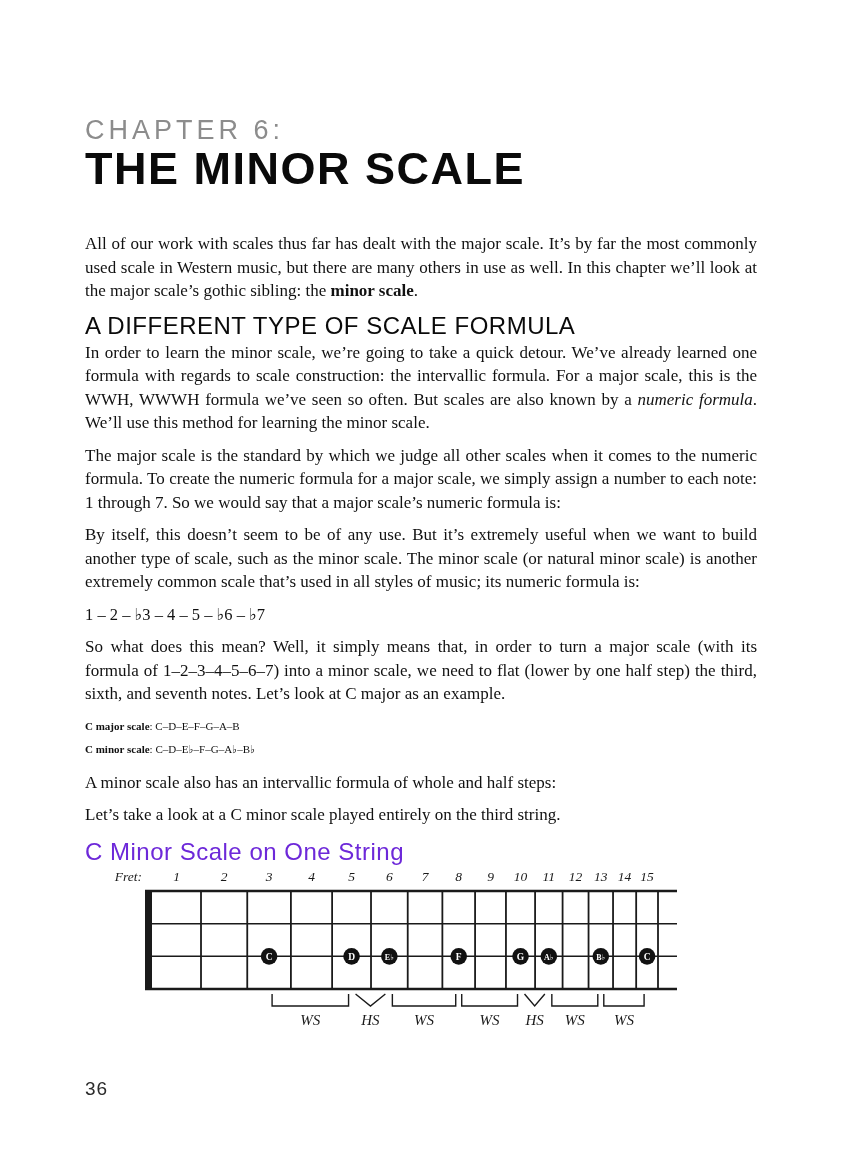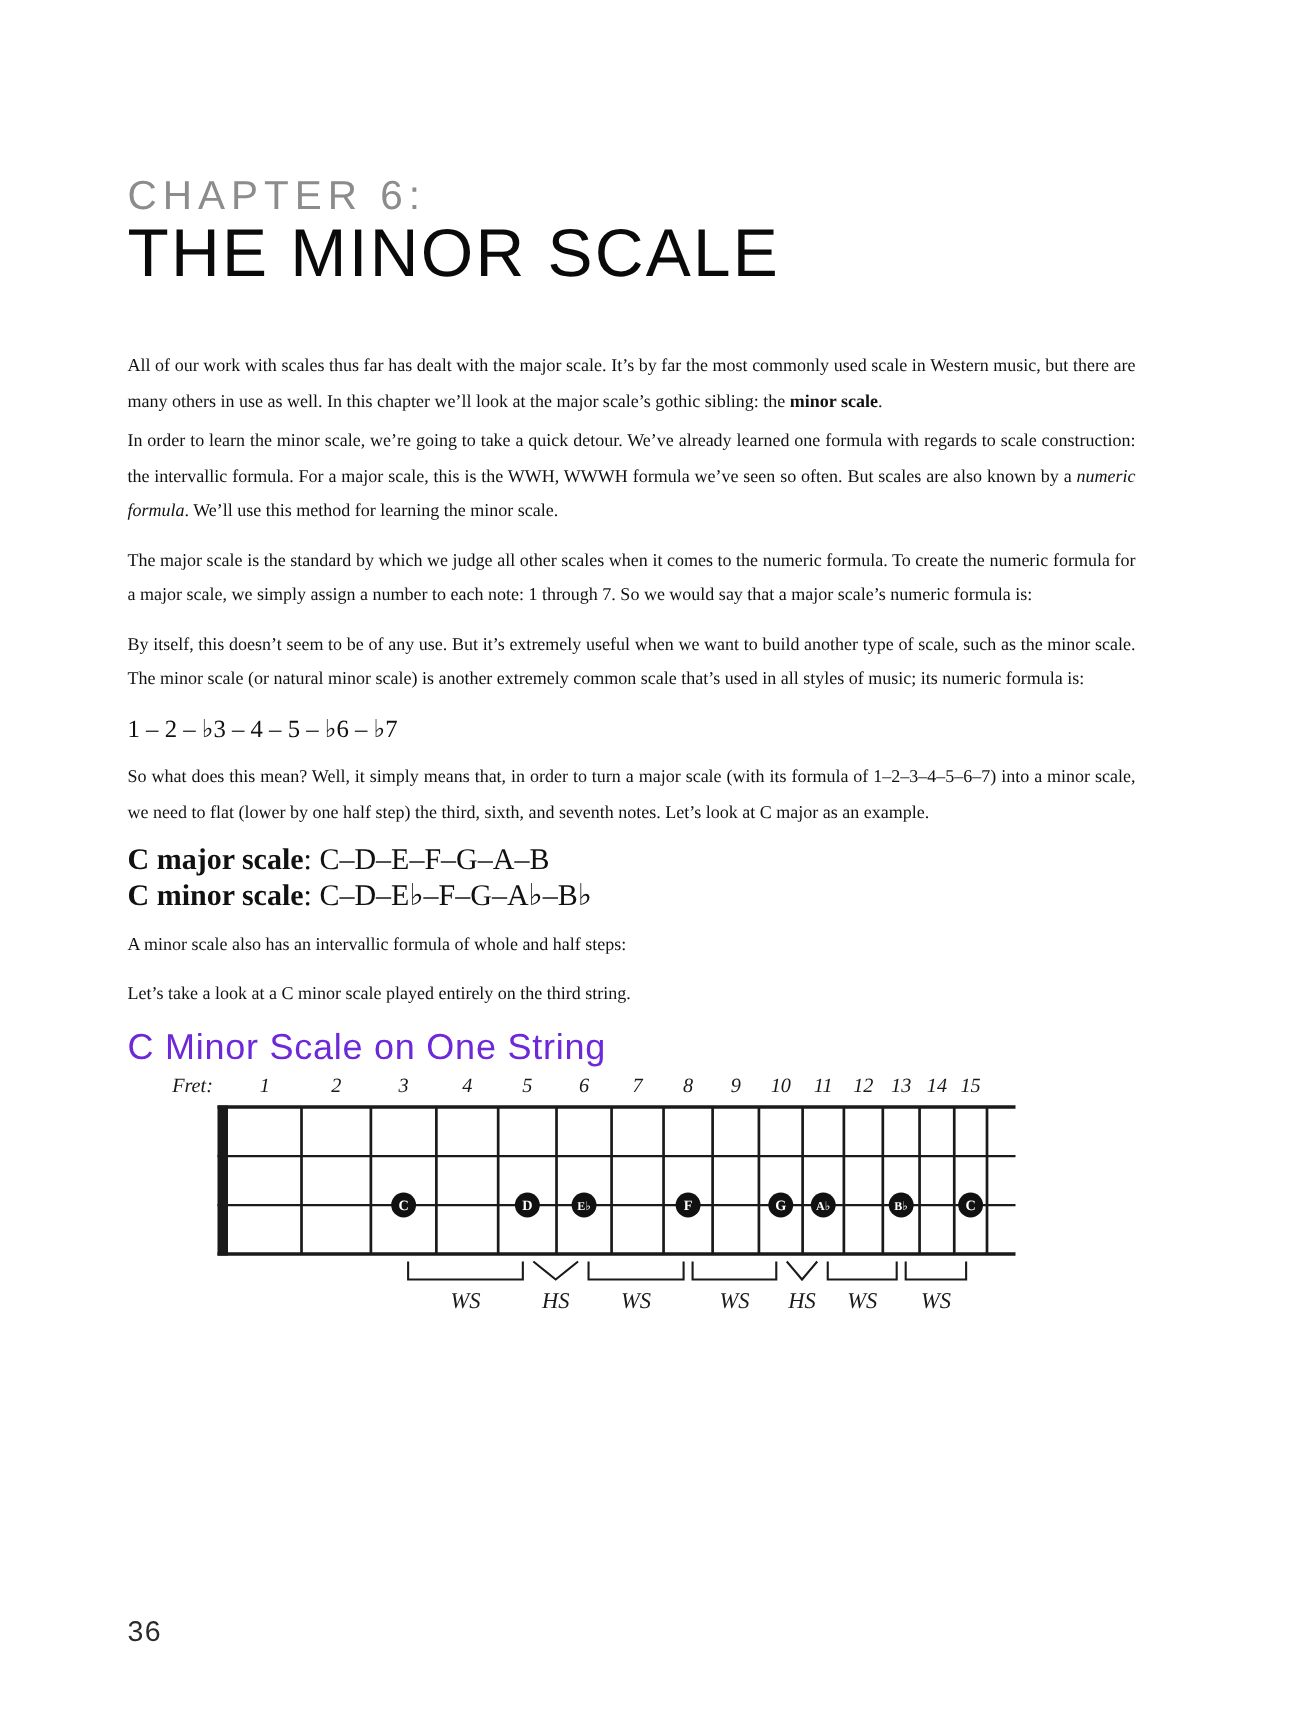--- a/index.html
+++ b/index.html
@@ -6,55 +6,56 @@
   .page {
     position:relative; width:864px; height:1152px; background:#ffffff;
     box-sizing:border-box; padding:116px 107px 0 85px; overflow:hidden;
     font-family:"Liberation Serif","DejaVu Serif",serif; color:#111;
   }
   .kicker {
     font-family:"Liberation Sans","DejaVu Sans",sans-serif;
     font-size:27px; line-height:28px; letter-spacing:4px; color:#8c8c8c;
   }
   .title {
-    font-family:"Liberation Sans","DejaVu Sans",sans-serif; font-weight:400;
+    font-family:"Liberation Sans","DejaVu Sans",sans-serif; font-weight:700;
     font-size:45px; line-height:46px; letter-spacing:1.5px; color:#0a0a0a; margin:2px 0 0;
   }
   .section-heading {
     font-family:"Liberation Sans","DejaVu Sans",sans-serif; font-weight:400;
     font-size:24px; line-height:25px; letter-spacing:0.5px; color:#0a0a0a; margin:10px 0 0;
   }
   .diagram-heading {
     font-family:"Liberation Sans","DejaVu Sans",sans-serif; font-weight:400;
     font-size:24px; line-height:26px; letter-spacing:0.5px; color:#6d28d9; margin:12px 0 0;
   }
-  p.body { font-size:12px; line-height:23.5px; text-align:justify; margin:9px 0 0; }
+  p.body { font-size:17px; line-height:23.5px; text-align:justify; margin:9px 0 0; }
   p.body.first-intro { margin-top:40px; }
   p.body.after-heading { margin-top:3px; }
   p.formula { font-size:16.5px; line-height:23.5px; margin:9px 0 0; }
   .scales { margin-top:9px; }
-  .scales p { font-size:20px; line-height:23.5px; margin:0; }
+  .scales p { font-size:11px; line-height:23.5px; margin:0; }
   .fret-diagram { margin:2px 0 0 12px; }
   .page-number {
     position:absolute; left:85px; top:1078px;
     font-family:"Liberation Sans","DejaVu Sans",sans-serif;
     font-size:19px; font-weight:400; letter-spacing:1px; color:#2b2b2b;
   }
   b { font-weight:700; } i { font-style:italic; }
 </style>
 </head>
 <body>
 
 <div class="page">
 
   <div class="kicker">CHAPTER 6:</div>
   <h1 class="title">THE MINOR SCALE</h1>
 
   <p class="body first-intro"><span>All of our work with scales thus far has dealt with the major scale. It’s by far the most commonly used scale in Western music, but there are many others in use as well. In this chapter we’ll look at the major scale’s gothic sibling: the </span><b>minor scale</b><span>.</span></p>
 
+  <h2 class="section-heading">A DIFFERENT TYPE OF SCALE FORMULA</h2>
 
   <p class="body after-heading"><span>In order to learn the minor scale, we’re going to take a quick detour. We’ve already learned one formula with regards to scale construction: the intervallic formula. For a major scale, this is the WWH, WWWH formula we’ve seen so often. But scales are also known by a </span><i>numeric formula</i><span>. We’ll use this method for learning the minor scale.</span></p>
   <p class="body"><span>The major scale is the standard by which we judge all other scales when it comes to the numeric formula. To create the numeric formula for a major scale, we simply assign a number to each note: 1 through 7. So we would say that a major scale’s numeric formula is:</span></p>
 
 
   <p class="body"><span>By itself, this doesn’t seem to be of any use. But it’s extremely useful when we want to build another type of scale, such as the minor scale. The minor scale (or natural minor scale) is another extremely common scale that’s used in all styles of music; its numeric formula is:</span></p>
 
   <p class="formula">1 – 2 – ♭3 – 4 – 5 – ♭6 – ♭7</p>
 
   <p class="body"><span>So what does this mean? Well, it simply means that, in order to turn a major scale (with its formula of 1–2–3–4–5–6–7) into a minor scale, we need to flat (lower by one half step) the third, sixth, and seventh notes. Let’s look at C major as an example.</span></p>

